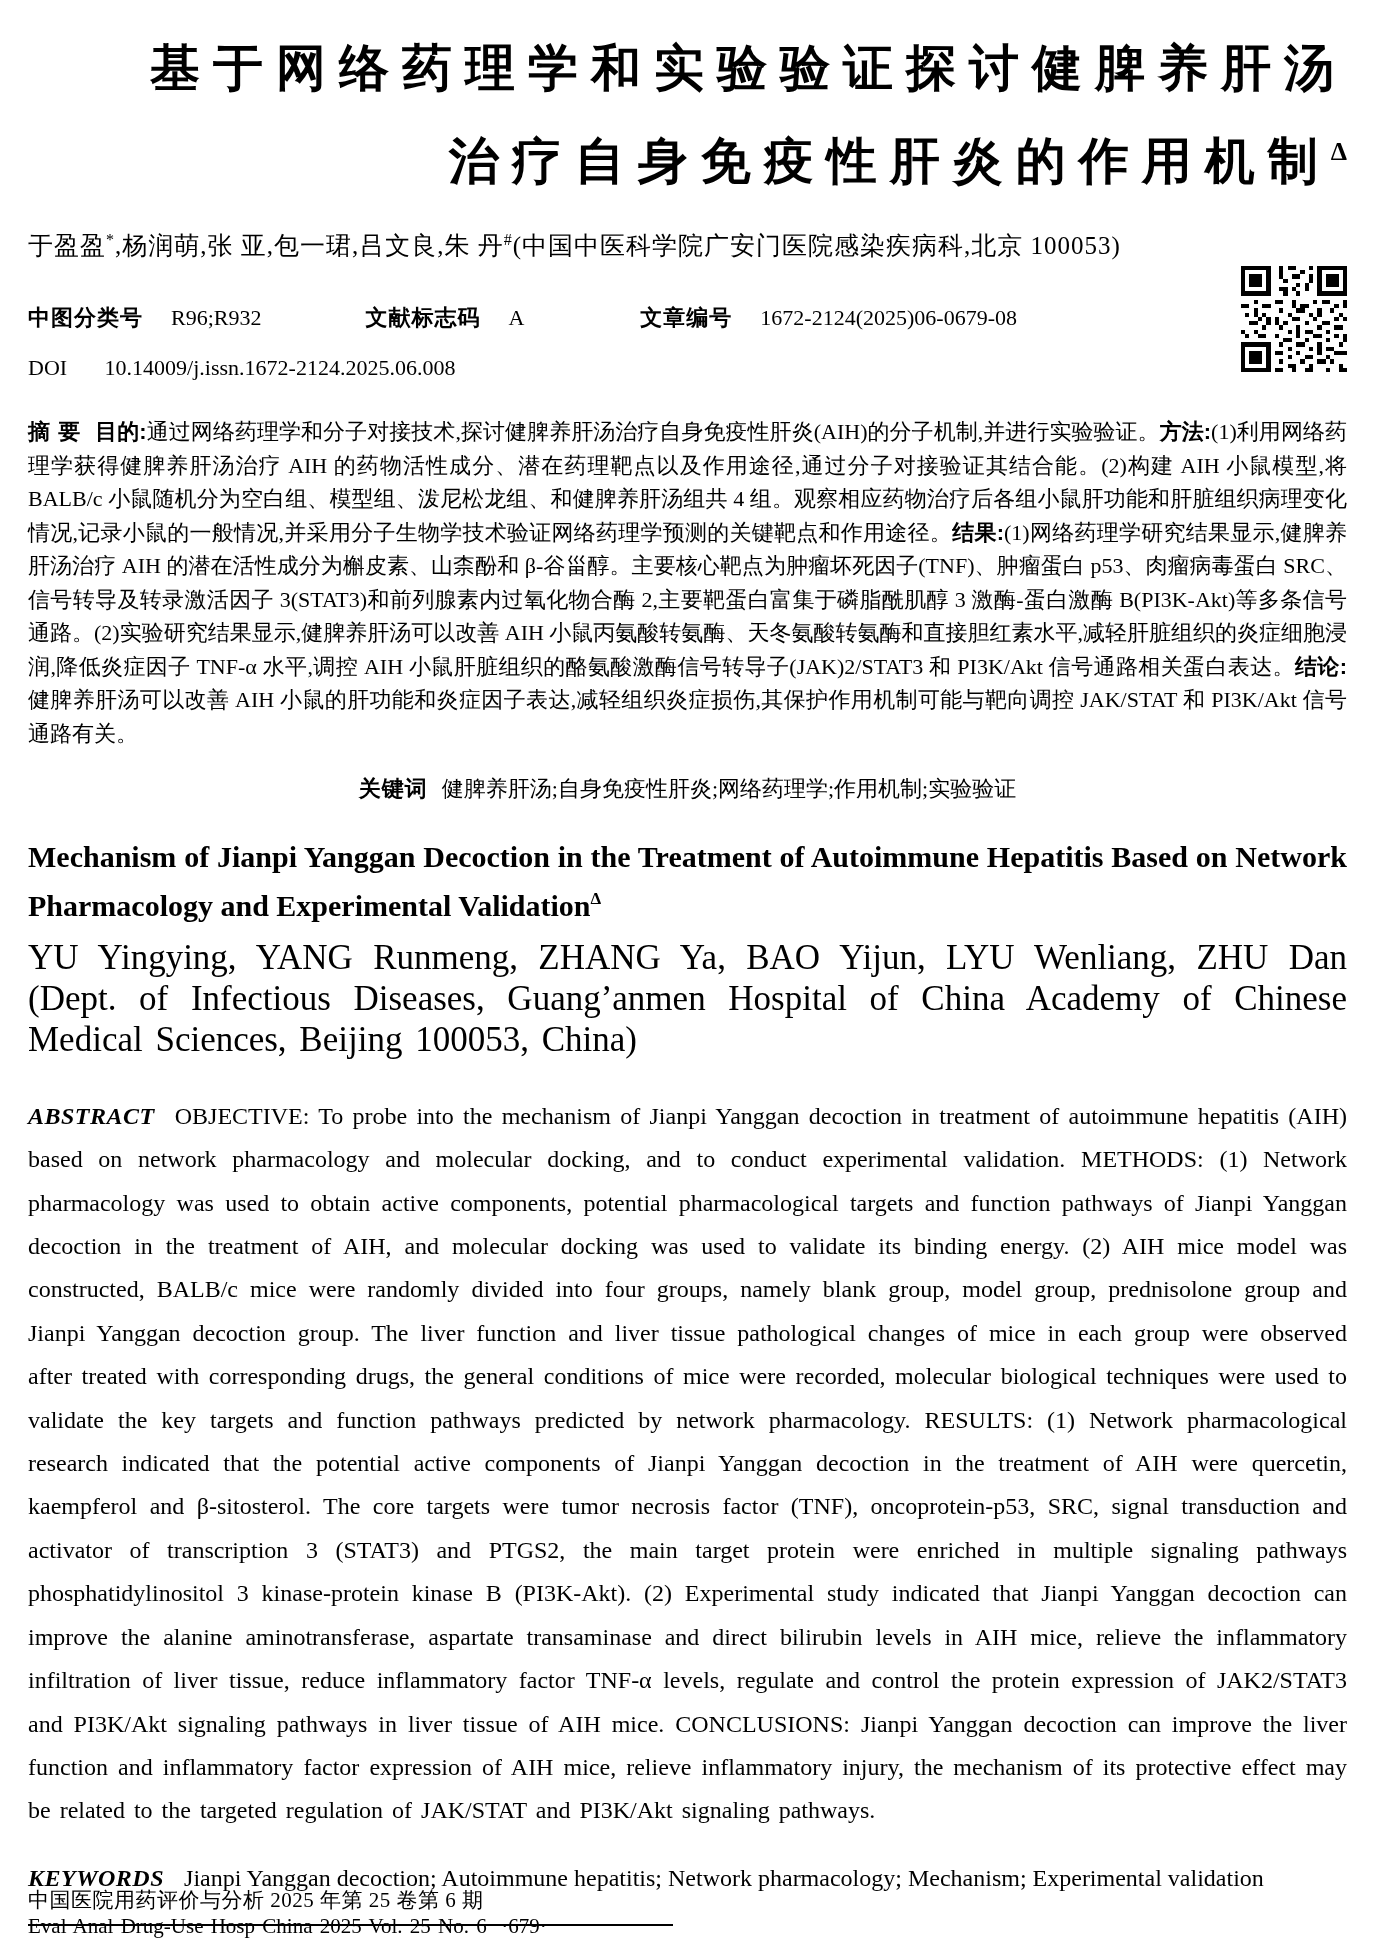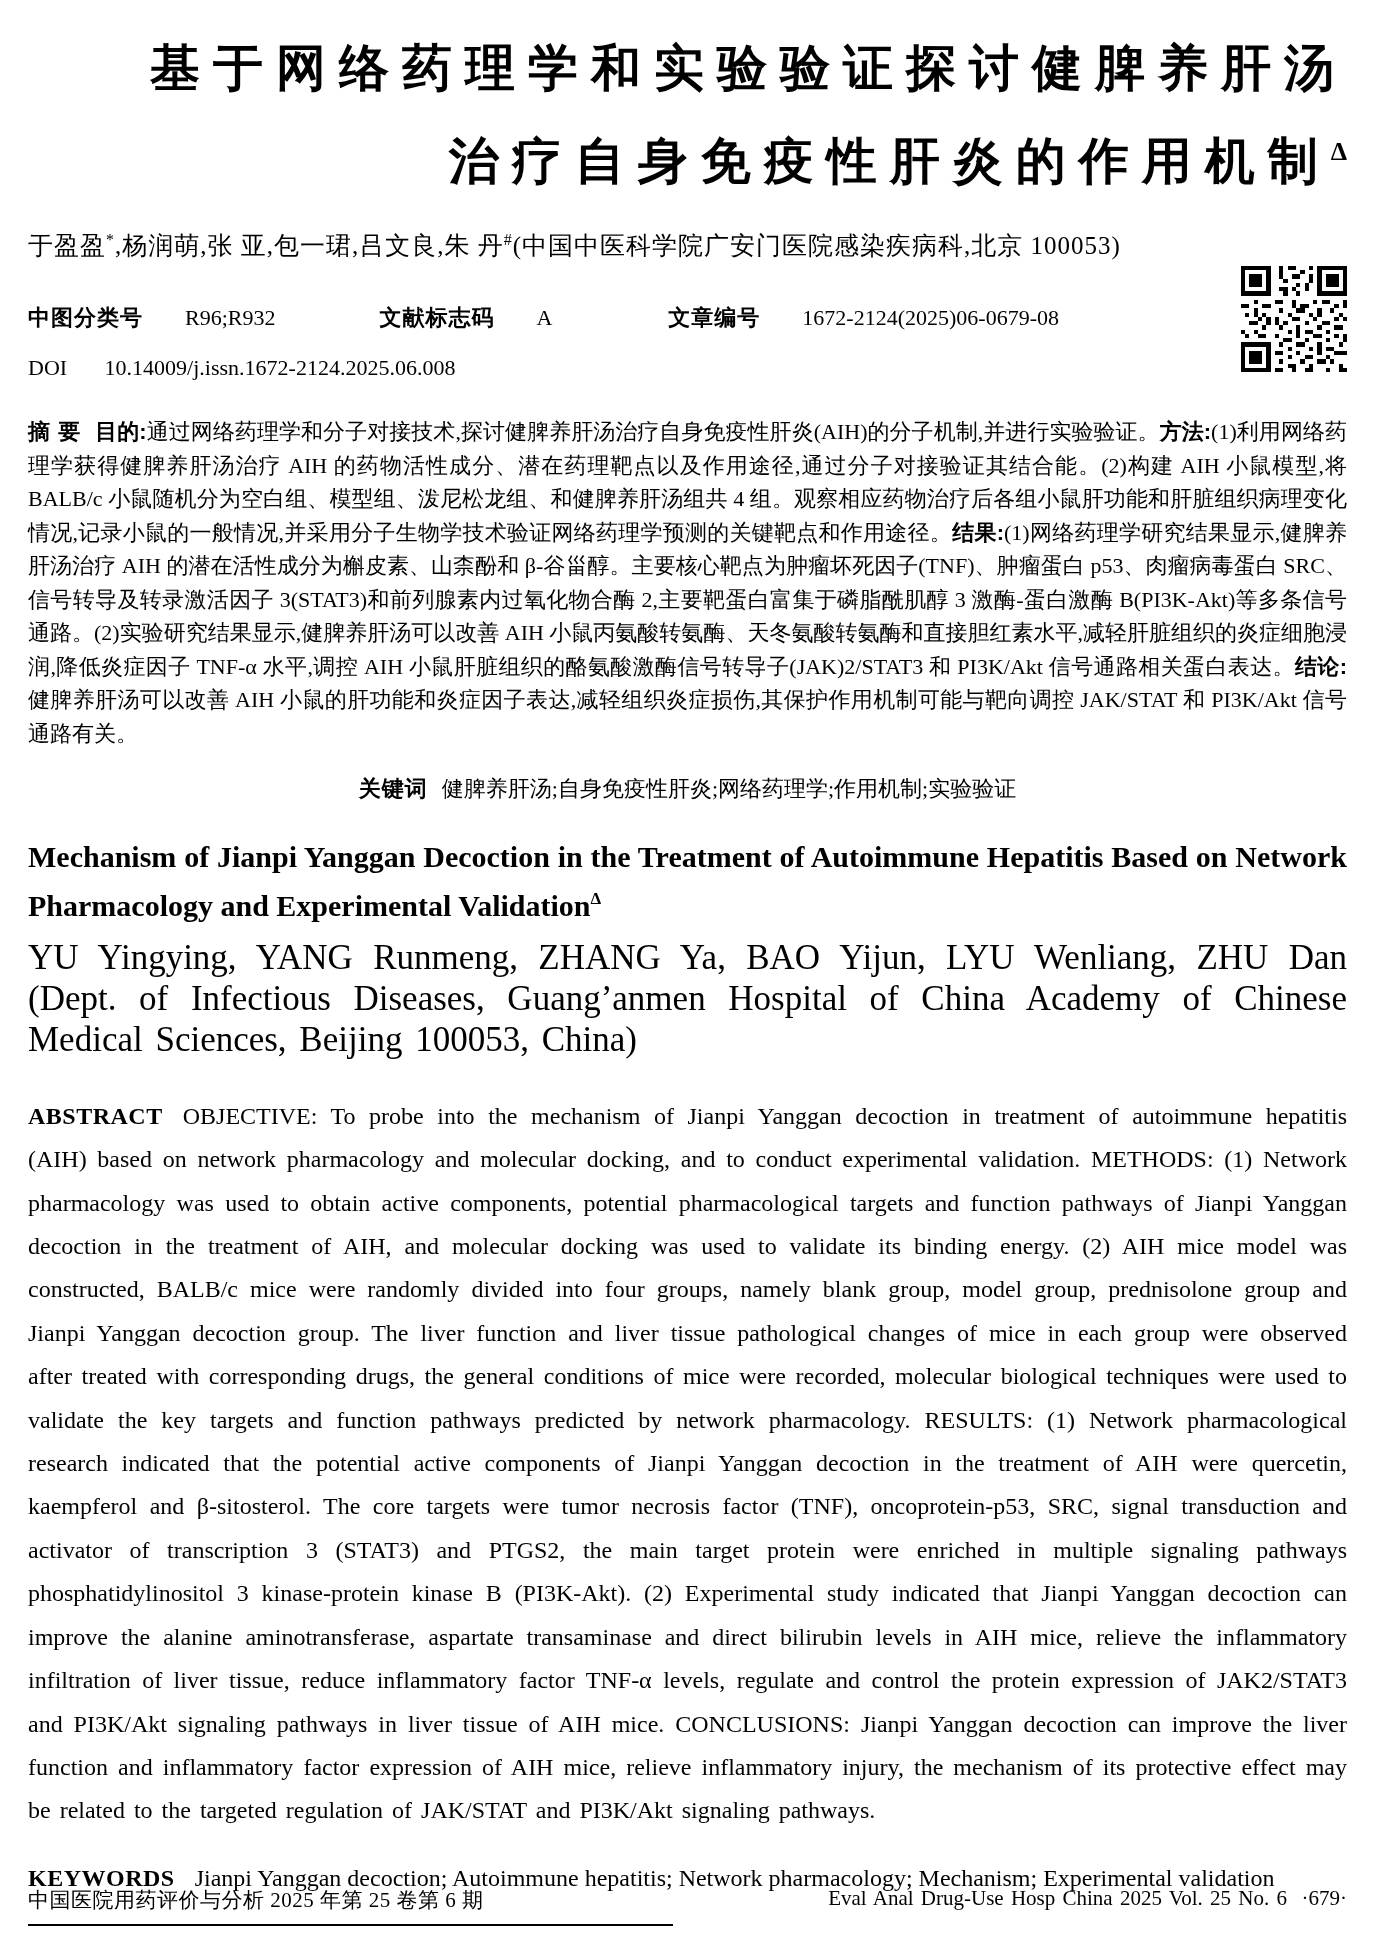--- a/index.html
+++ b/index.html
@@ -19,21 +19,21 @@
   }
   .authors-cn sup{font-size:16px;}
   .meta-row{
     margin-top:40px;font-size:22px;display:flex;align-items:baseline;
     column-gap:8px;white-space:nowrap;
   }
   .meta-label{
     font-family:"Liberation Sans","DejaVu Sans",sans-serif;font-weight:bold;
     letter-spacing:1px;
   }
-  .meta-value{margin-left:34px;}
+  .meta-value{margin-left:20px;}
   .meta-gap1{width:88px;}
   .meta-gap2{width:100px;}
   .doi-row{margin-top:22px;font-size:22px;}
   .doi-row .meta-value{margin-left:32px;}
   .qr{position:absolute;left:1241px;top:266px;width:106px;height:106px;}
   .abstract-cn{
     margin-top:34px;font-size:22px;line-height:33.5px;text-align:justify;
   }
   .cn-label{
     font-family:"Liberation Sans","DejaVu Sans",sans-serif;font-weight:bold;
@@ -51,33 +51,33 @@
   }
   .title-en sup{font-size:17px;vertical-align:12px;}
   .authors-en{
     margin-top:10px;font-size:35px;line-height:41px;text-align:justify;
     word-spacing:4px;
   }
   .abstract-en{
     margin-top:32px;font-size:24px;line-height:43.4px;text-align:justify;
     word-spacing:3px;
   }
-  .en-label{font-weight:bold;margin-right:20px;letter-spacing:0.5px;}
+  .en-label{font-weight:bold;margin-right:20px;letter-spacing:0.5px;font-style:italic;}
   .keywords-en{
     margin-top:0;font-size:24px;line-height:43.4px;text-align:left;
   }
   .foot-rule{
     margin-top:18px;width:645px;border:0;border-top:2.5px solid #000;height:0;
     margin-left:0;
   }
   .footnotes{margin-top:14px;font-size:20px;line-height:29.5px;}
   .footnote{padding-left:50px;}
   .page-footer{
     position:absolute;left:28px;right:28px;top:1886px;
-    display:flex;justify-content:space-between;font-size:21px;
+    display:flex;justify-content:space-between;font-size:21px;flex-direction:column;
   }
   .footer-left{letter-spacing:0.5px;}
   .footer-right{word-spacing:2px;}
 </style>
 </head>
 <body>
 
 <div class="page">
 
   <h1 class="title-cn"><span>基于网络药理学和实验验证探讨健脾养肝汤</span><br><span>治疗自身免疫性肝炎的作用机制</span><sup>Δ</sup></h1>

